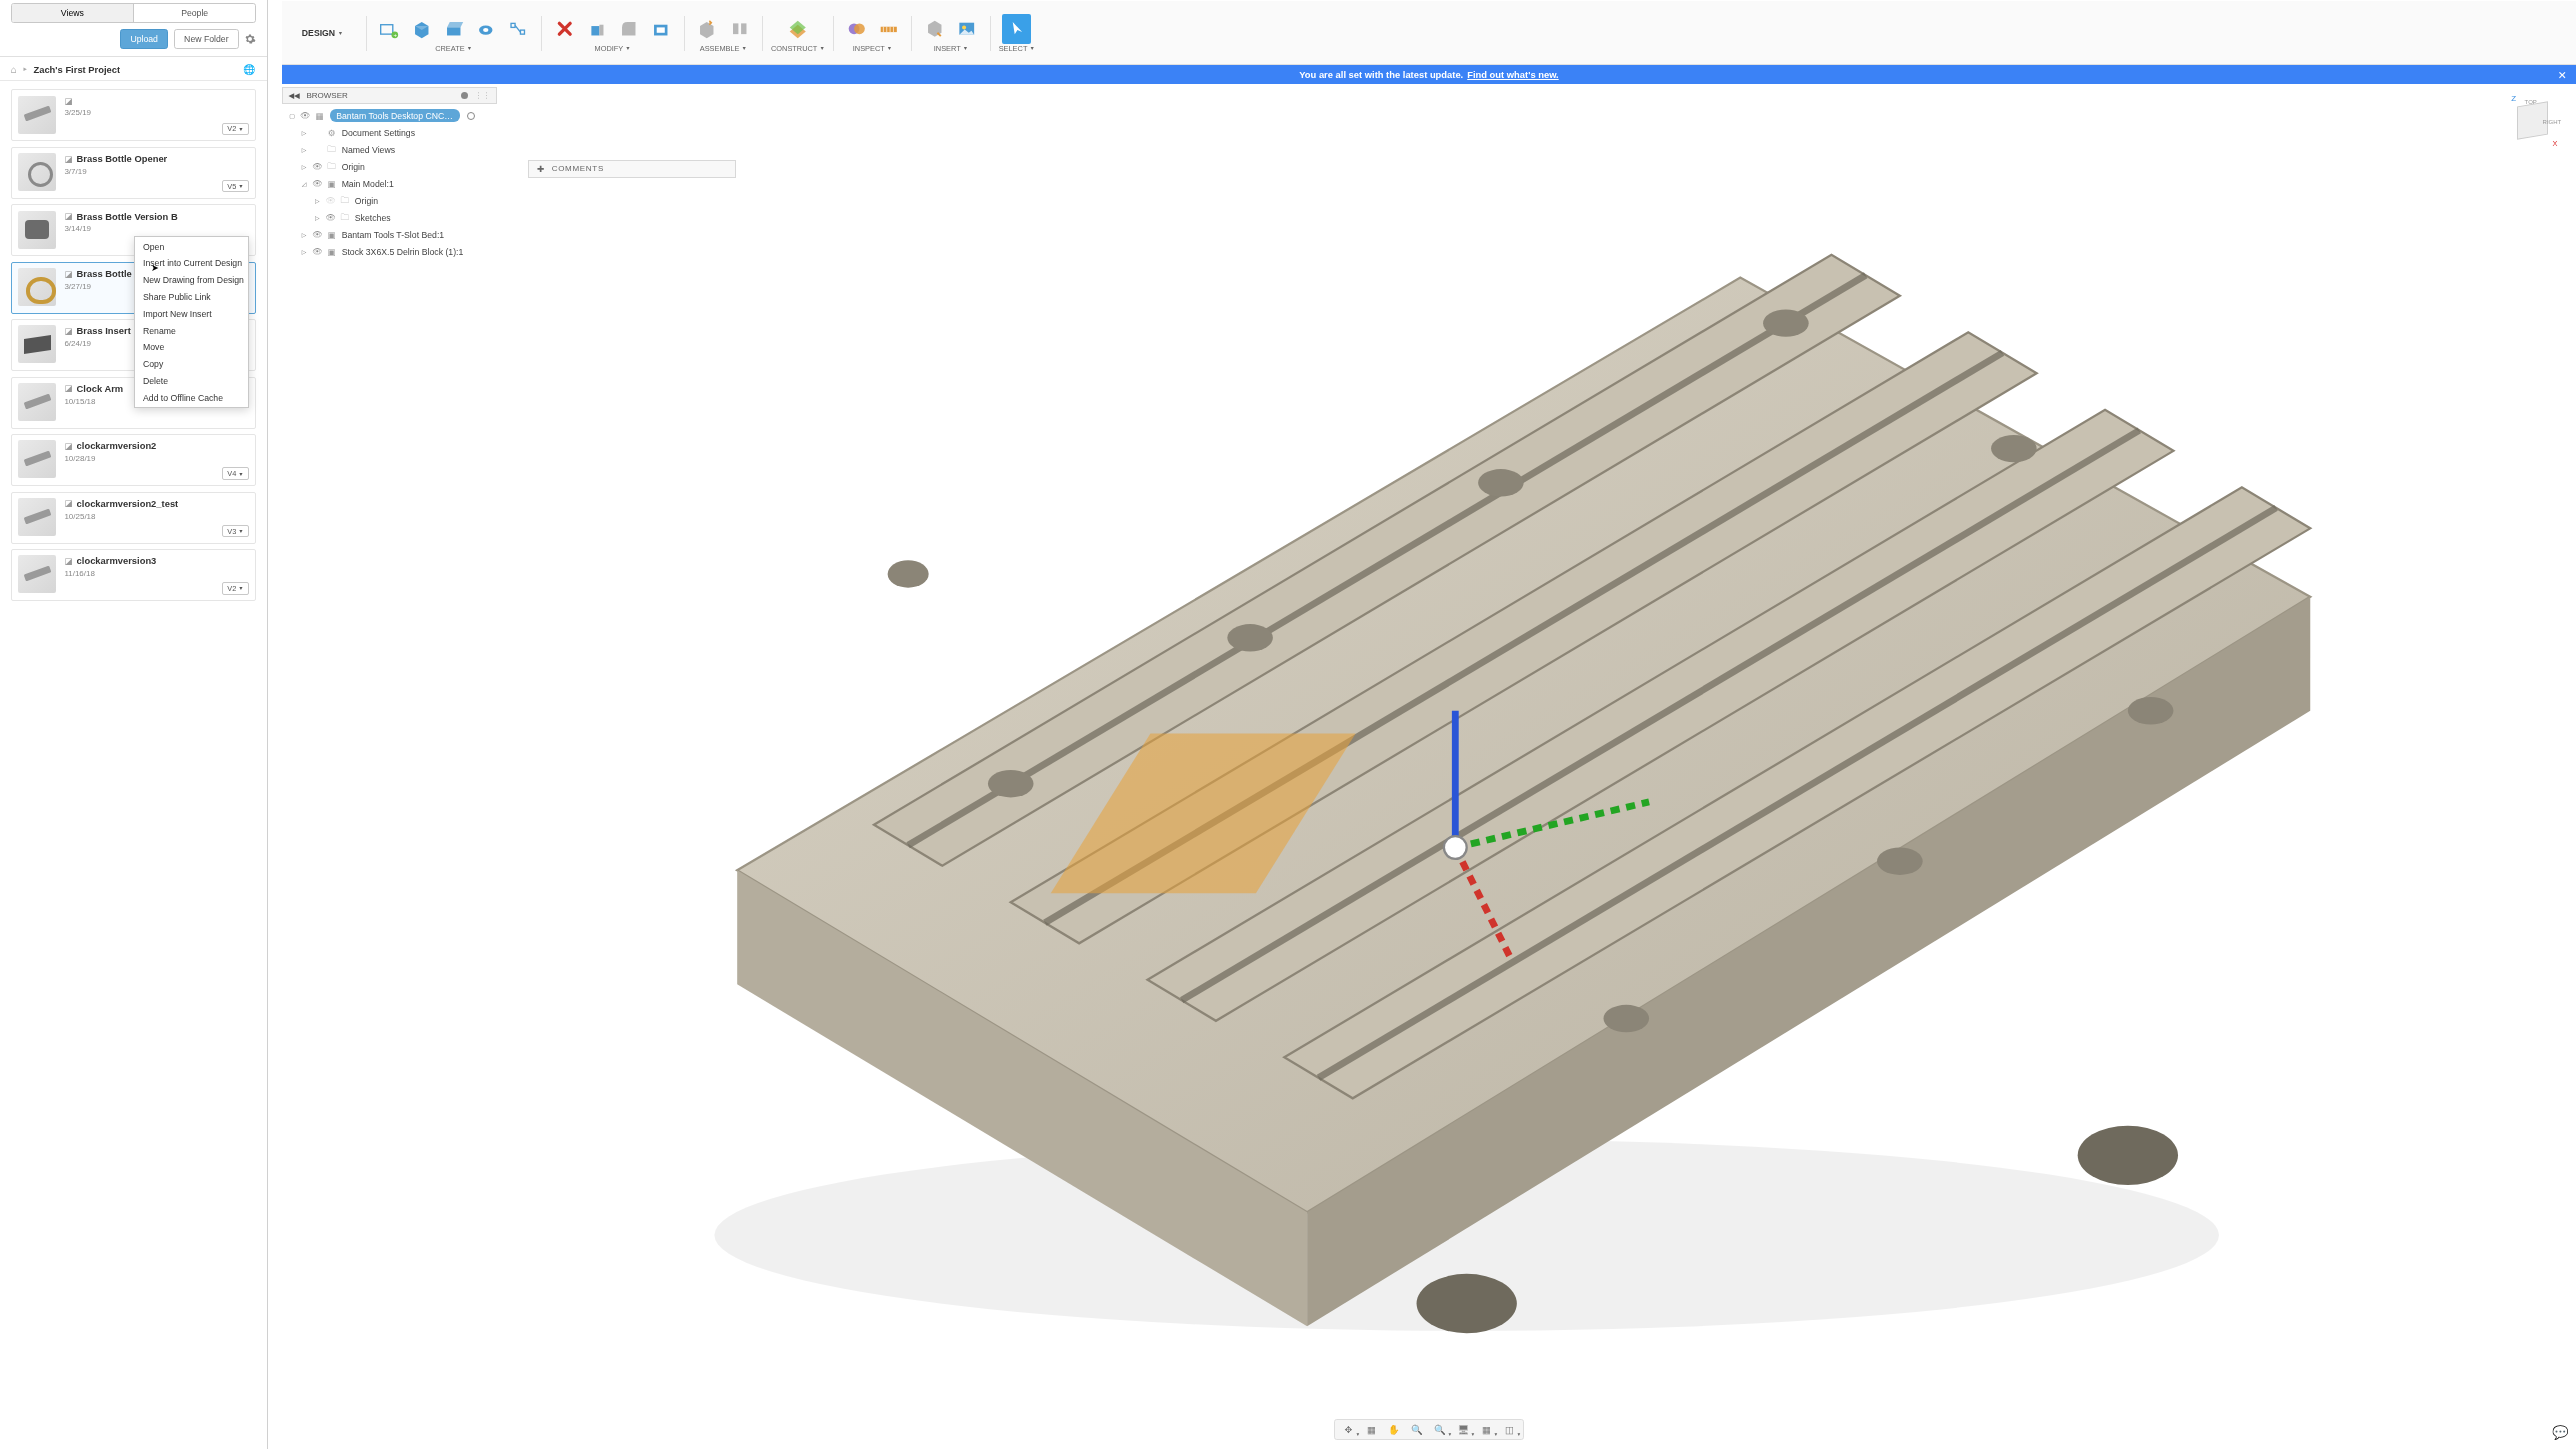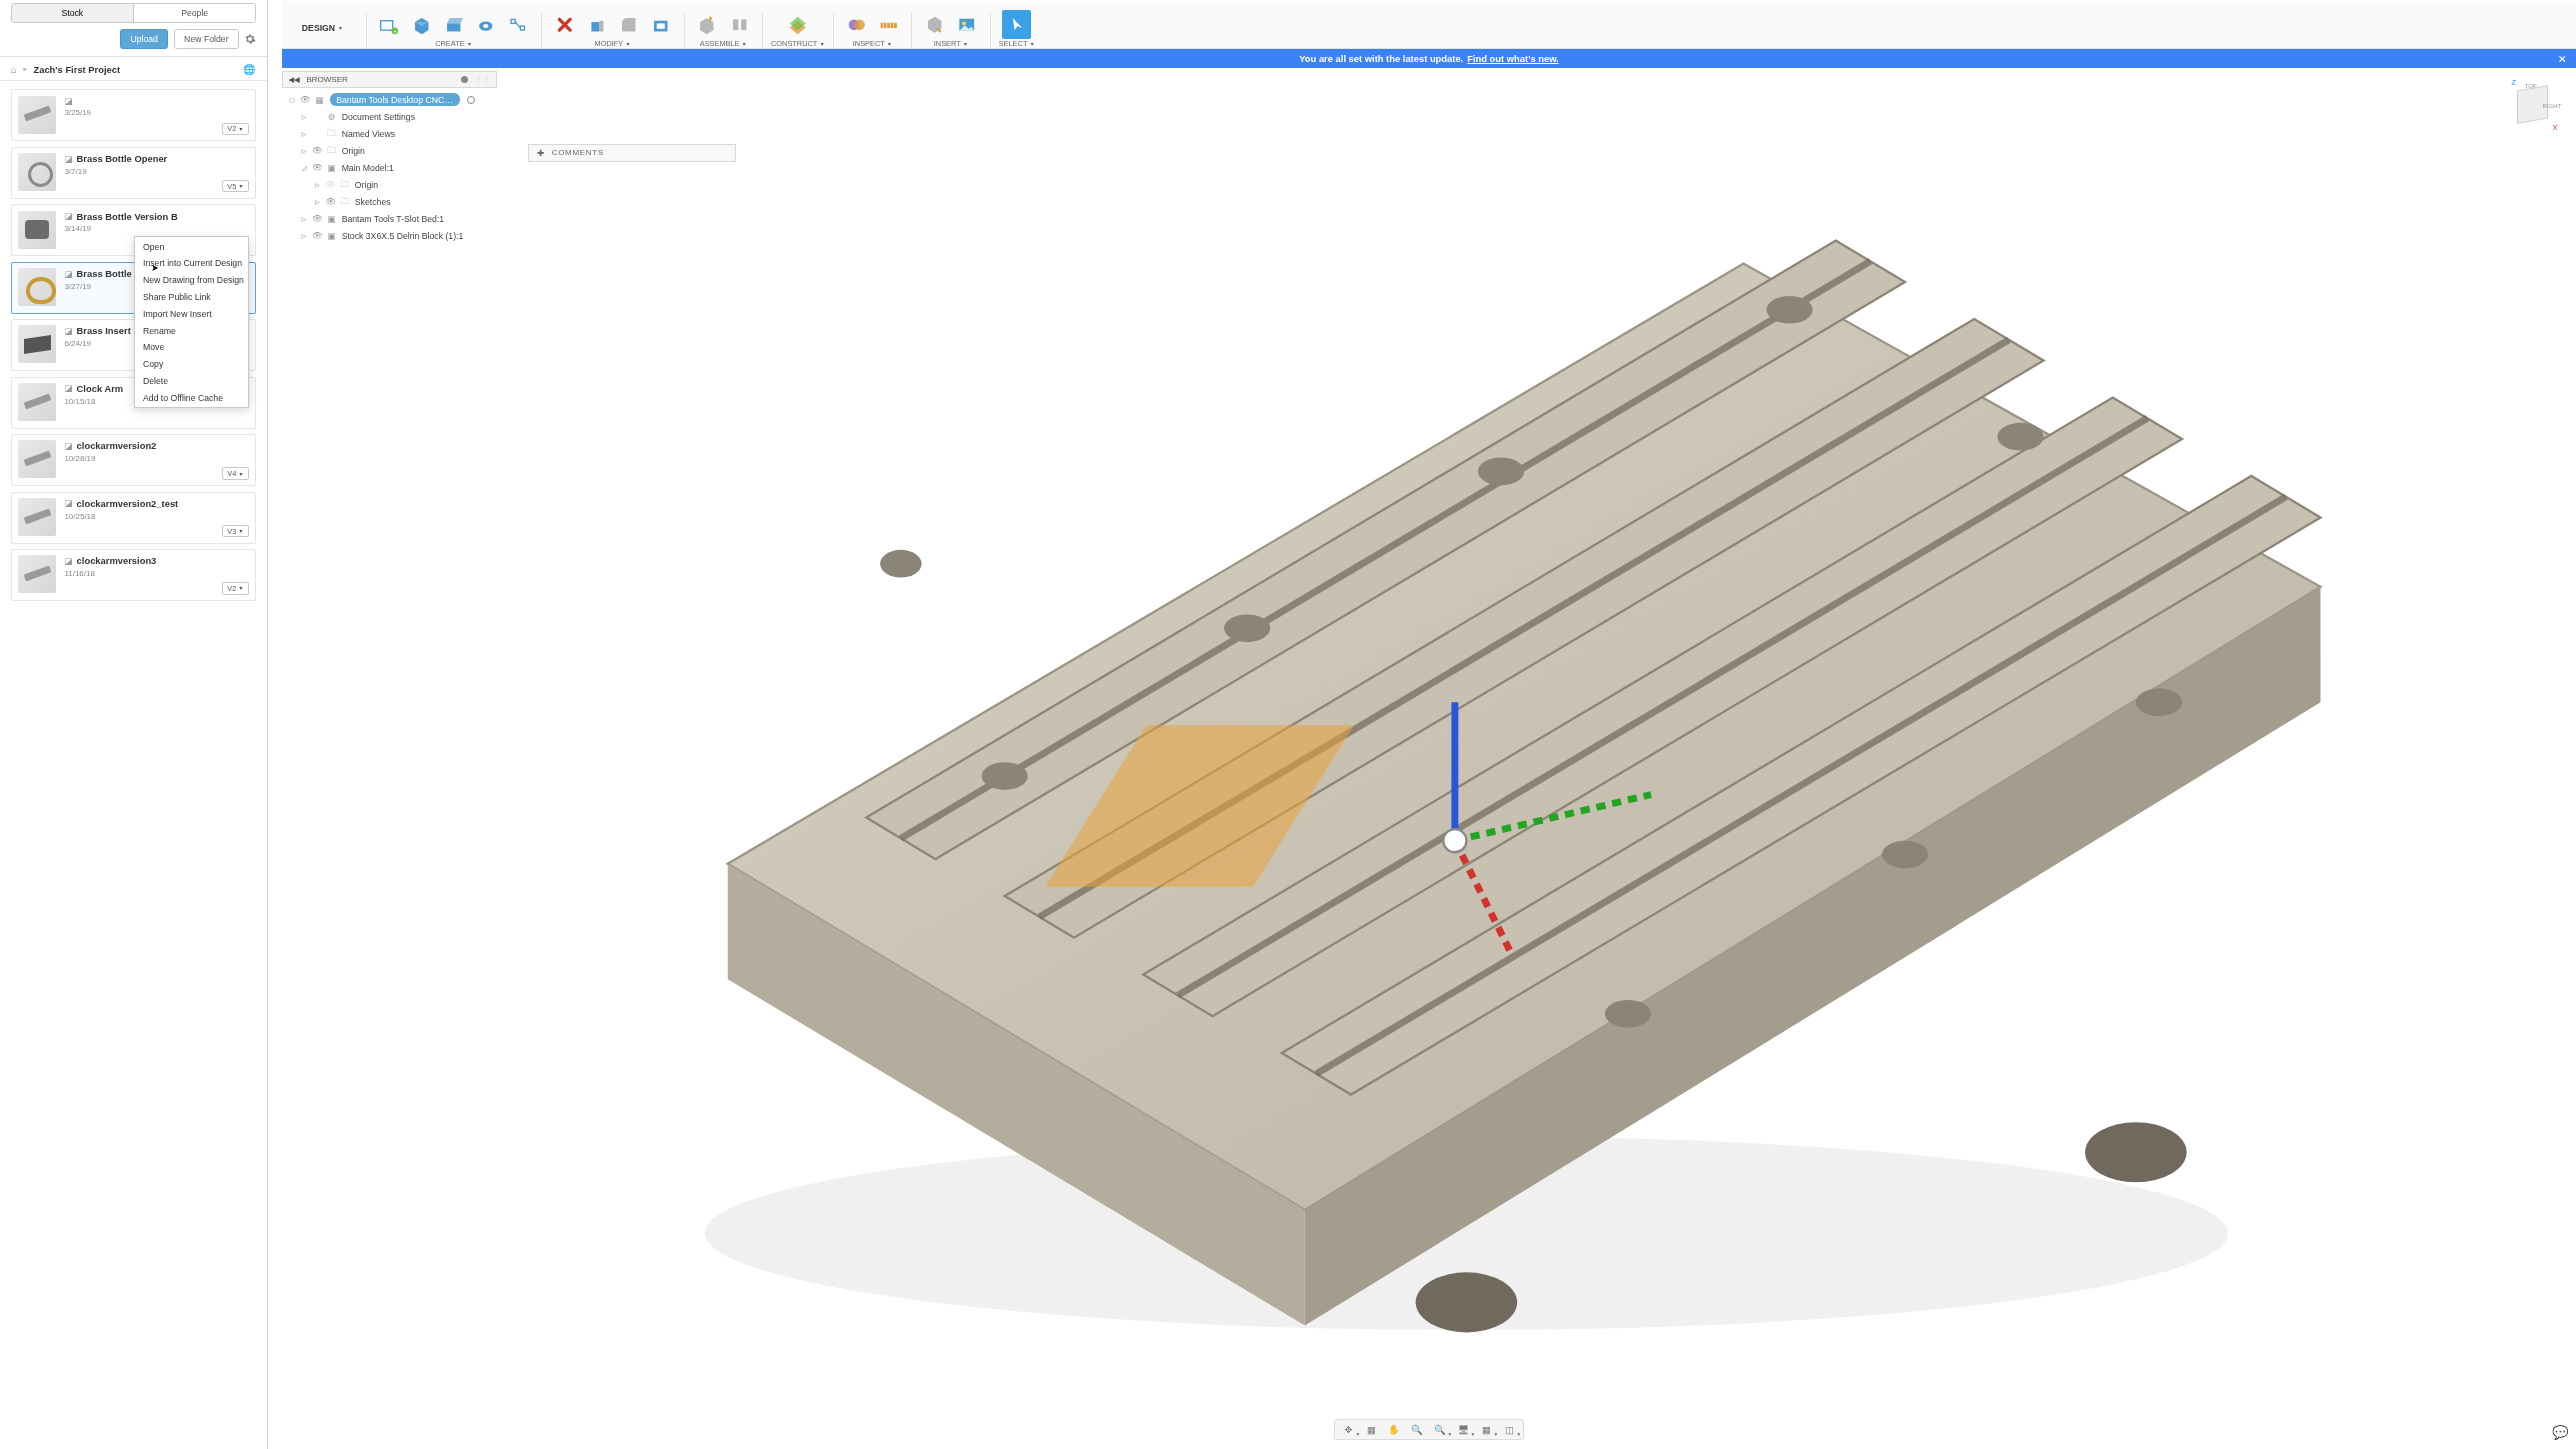--- a/index.html
+++ b/index.html
@@ -48,21 +48,21 @@
 .ctx-cursor{position:absolute; left:151px; top:262px; z-index:130; font-size:9.4px; color:#000;}
 
 
 .main { position: absolute; left: 282px; right: 0; top: 0; bottom: 0; display:flex; flex-direction:column; }
 
 
 .ribbon-tabs { display: flex; gap: 21.5px; padding: 0 94px; font-size: 8px; color: #888; height:1.3px; align-items:flex-end; position:relative;}
 .ribbon-tab { position:relative; }
 .ribbon-tab.active-underline::after{content:"";position:absolute;left:-5.4px;right:-5.4px;bottom:-2px;height:2px;background:#3aa0e8;}
 
-.toolbar { display:flex; align-items:flex-end; padding: 1.3px 0 0; border-bottom: 0.7px solid #e0e0e0; background:#fafafa; height:48px;}
+.toolbar { display:flex; align-items:center; padding: 1.3px 0 0; border-bottom: 0.7px solid #e0e0e0; background:#fafafa; height:64px;}
 .design-drop { width: 81px; display:flex; align-items:center; justify-content:center; font-size:8.7px; font-weight:700; color:#333; gap:2.7px; height:40px;}
 .tool-group { display:flex; flex-direction:column; align-items:center; padding: 0 5.4px; }
 .tool-row { display:flex; gap:2.7px; }
 .tool-btn { width:29.5px; height:29.5px; display:flex; align-items:center; justify-content:center; border-radius:2px; cursor:pointer; position:relative;}
 .tool-btn.select-active{background:#3aa0e8;}
 .tool-btn svg{width:21.5px;height:21.5px;}
 .group-label { font-size:7.4px; color:#666; margin-top:0px; display:flex; align-items:center; gap:2px;}
 .mini-caret{font-size:5.4px;color:#666;}
 .divider-v{width:0.7px;background:#e0e0e0;height:35px;margin:0 2.7px;}
 
@@ -110,21 +110,21 @@
 .chat-bubble{position:absolute;right:6.7px;bottom:9.4px;color:#6cc24a;font-size:13.4px;cursor:pointer;}
 
 
 .ic-blue{fill:#4a9bd4;} .ic-grey{fill:#b7b7b7;} .ic-orange{fill:#e39a3c;} .ic-purple{fill:#8a68c9;} .ic-green{fill:#6cc24a;}
 </style>
 </head>
 <body>
 
 <div class="left-panel">
   <div class="panel-tabs">
-    <div class="tab active">Stock</div>
+    <div class="tab active">Views</div>
     <div class="tab">People</div>
   </div>
   <div class="panel-toolbar">
     <button class="btn primary">Upload</button>
     <button class="btn">New Folder</button>
     <span class="gear-icon">
       <svg viewBox="0 0 24 24" width="12" height="12">
           <path fill="#888" d="M12 8a4 4 0 100 8 4 4 0 000-8zm9 4a7 7 0 01-.1 1.2l2 1.6-2 3.4-2.4-.9a7 7 0 01-2 1.2l-.4 2.5H11l-.4-2.5a7 7 0 01-2-1.2l-2.4.9-2-3.4 2-1.6A7 7 0 015 12a7 7 0 01.1-1.2l-2-1.6 2-3.4 2.4.9a7 7 0 012-1.2L10 3h4l.4 2.5a7 7 0 012 1.2l2.4-.9 2 3.4-2 1.6c.1.4.2.8.2 1.2z"></path>
         </svg>
     </span>

